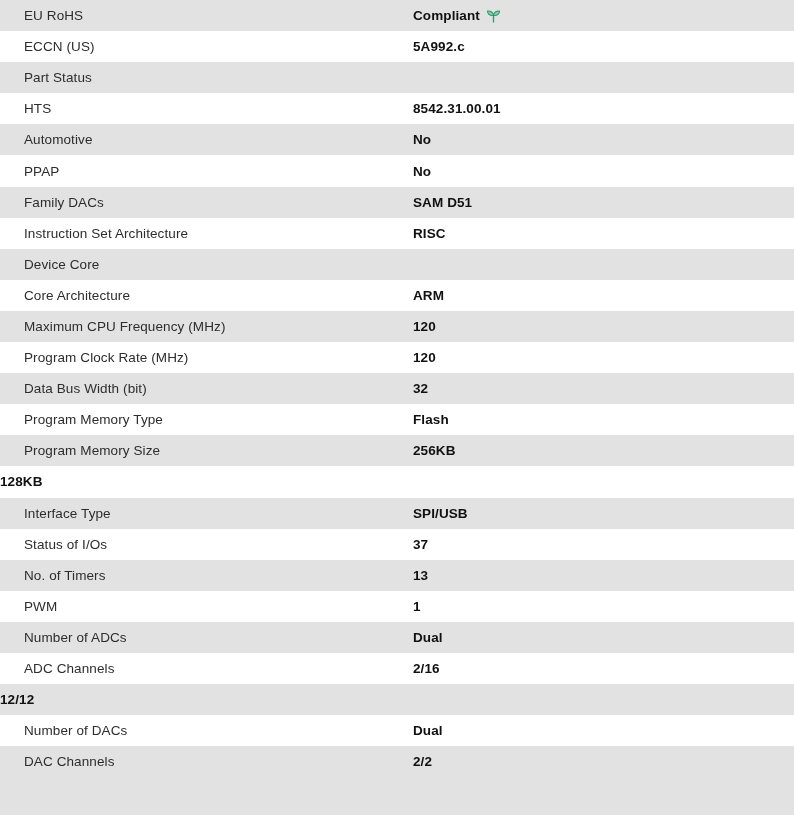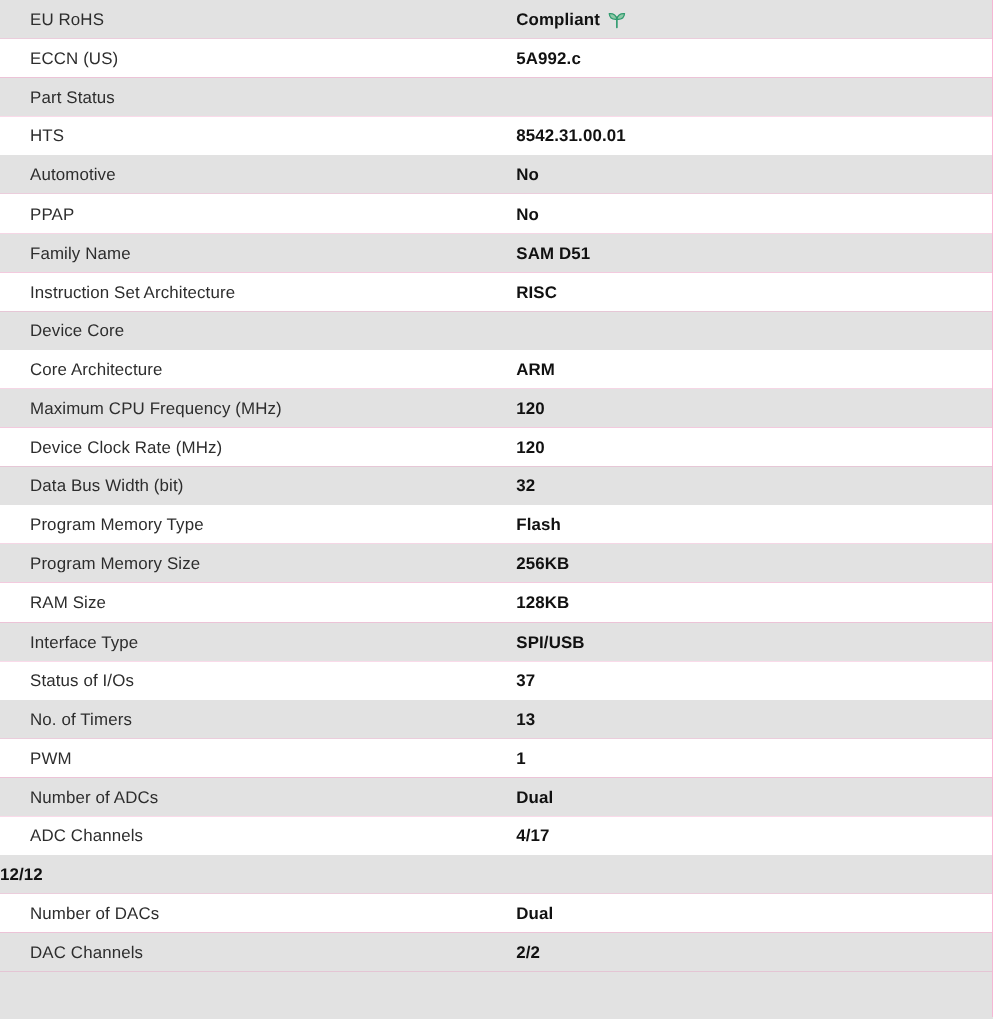--- a/index.html
+++ b/index.html
@@ -8,21 +8,21 @@
     padding: 0;
     background: #ffffff;
     font-family: "Liberation Sans", "DejaVu Sans", sans-serif;
   }
   .page {
     width: 794px;
     height: 815px;
     overflow: hidden;
     display: flex;
     flex-direction: column;
-    background: #ec4899;
+    background: #b91c1c;
   }
   .spec-table {
     display: flex;
     flex-direction: column;
   }
   .row {
     display: flex;
     align-items: center;
     height: 31.1px;
     flex: 0 0 31.1px;
@@ -113,21 +113,21 @@
 
   <div class="row">
     <div class="cell label">PPAP</div>
     <div class="cell value">
       <span class="value-text">No</span>
 
     </div>
   </div>
 
   <div class="row">
-    <div class="cell label">Family Name</div>
+    <div class="cell label">Family DACs</div>
     <div class="cell value">
       <span class="value-text">SAM D51</span>
 
     </div>
   </div>
 
   <div class="row">
     <div class="cell label">Instruction Set Architecture</div>
     <div class="cell value">
       <span class="value-text">RISC</span>
@@ -149,21 +149,21 @@
 
   <div class="row">
     <div class="cell label">Maximum CPU Frequency (MHz)</div>
     <div class="cell value">
       <span class="value-text">120</span>
 
     </div>
   </div>
 
   <div class="row">
-    <div class="cell label">Device Clock Rate (MHz)</div>
+    <div class="cell label">Program Clock Rate (MHz)</div>
     <div class="cell value">
       <span class="value-text">120</span>
 
     </div>
   </div>
 
   <div class="row">
     <div class="cell label">Data Bus Width (bit)</div>
     <div class="cell value">
       <span class="value-text">32</span>
@@ -181,21 +181,20 @@
 
   <div class="row">
     <div class="cell label">Program Memory Size</div>
     <div class="cell value">
       <span class="value-text">256KB</span>
 
     </div>
   </div>
 
   <div class="row">
-    <div class="cell label">RAM Size</div>
     <div class="cell value">
       <span class="value-text">128KB</span>
 
     </div>
   </div>
 
 
   <div class="row">
     <div class="cell label">Interface Type</div>
     <div class="cell value">
@@ -232,21 +231,21 @@
     <div class="cell label">Number of ADCs</div>
     <div class="cell value">
       <span class="value-text">Dual</span>
 
     </div>
   </div>
 
   <div class="row">
     <div class="cell label">ADC Channels</div>
     <div class="cell value">
-      <span class="value-text">4/17</span>
+      <span class="value-text">2/16</span>
 
     </div>
   </div>
 
   <div class="row">
     <div class="cell value">
       <span class="value-text">12/12</span>
 
     </div>
   </div>

